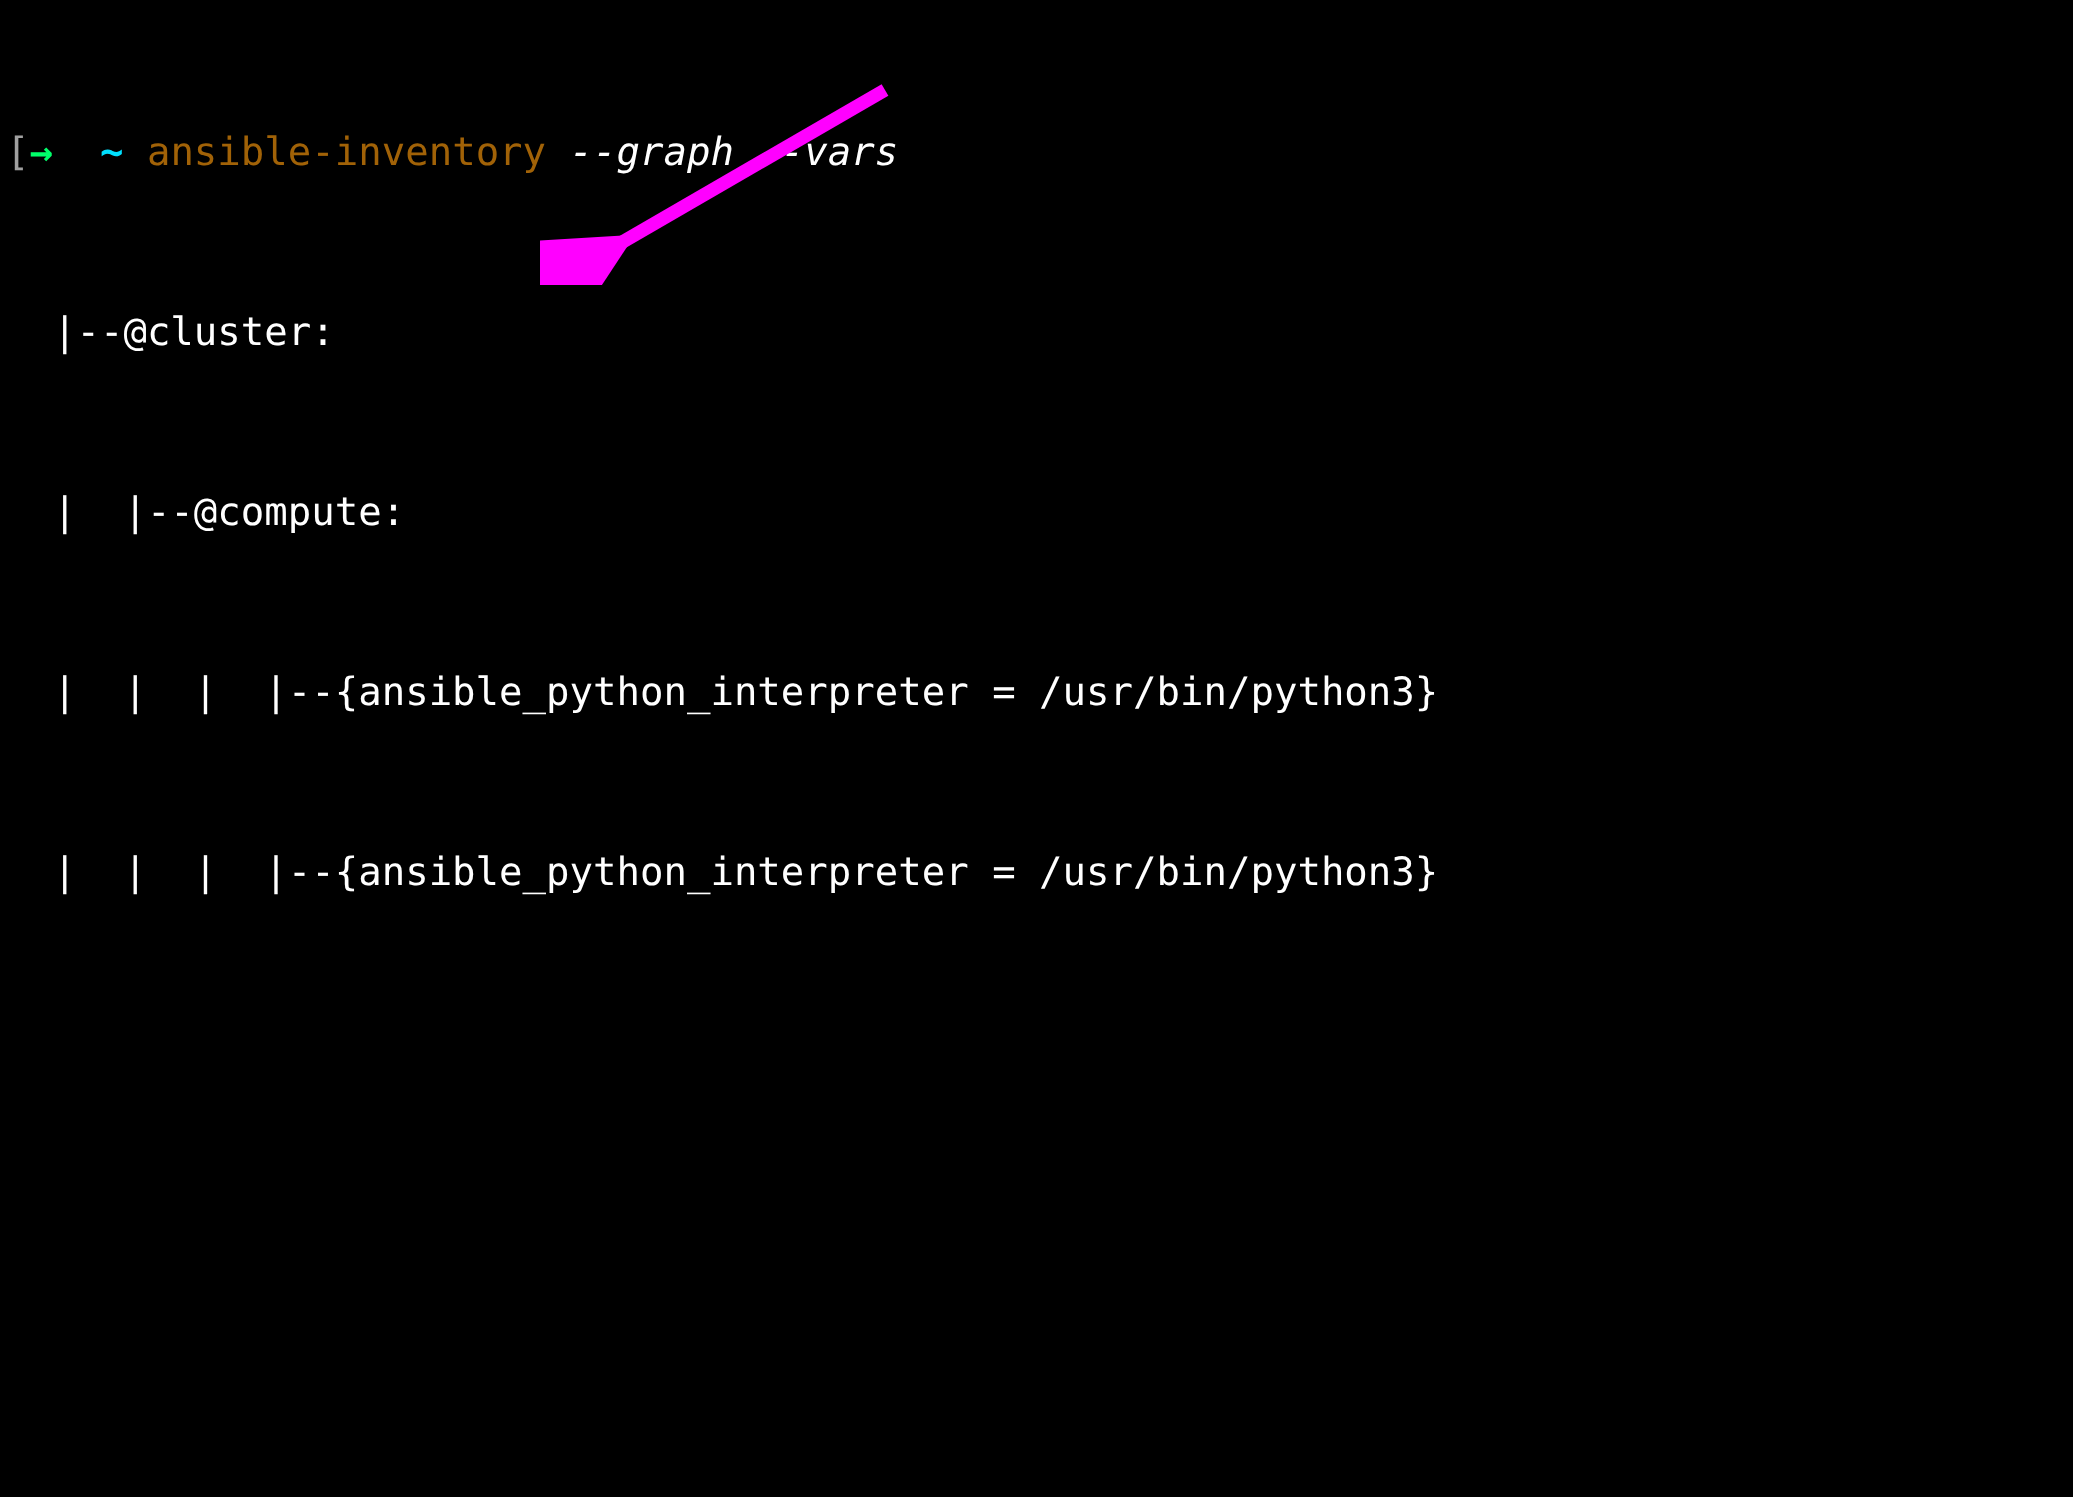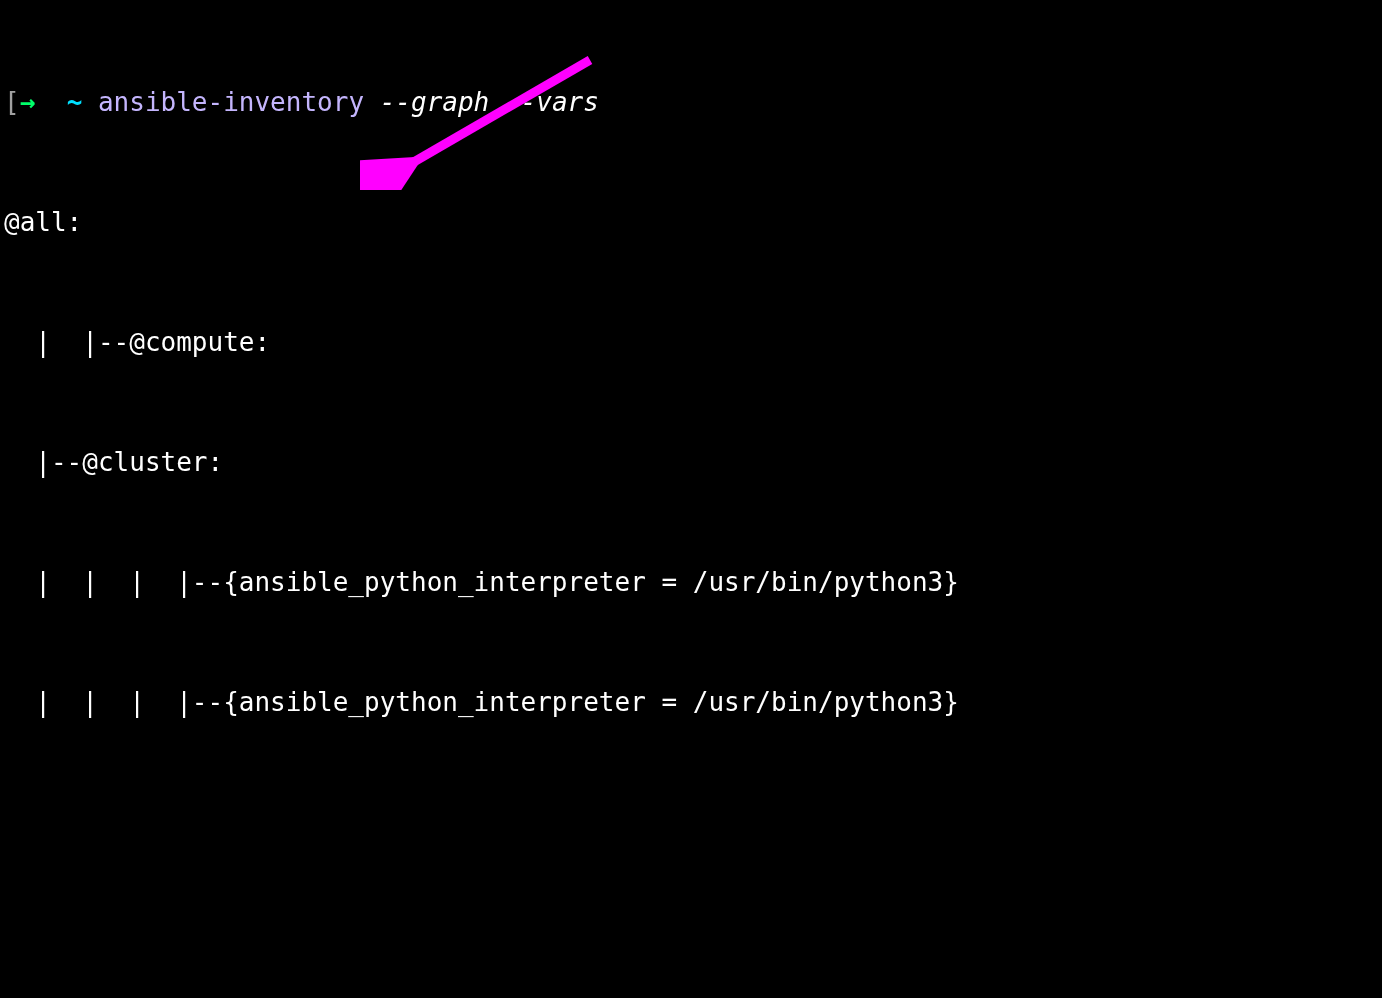--- a/index.html
+++ b/index.html
@@ -15,38 +15,37 @@
     color: #fff;
   }
   .term {
     padding: 2px 4px;
     white-space: pre;
     position: relative;
   }
   .prompt-arrow { color: #00ff6a; font-weight: bold; }
   .prompt-bracket { color: #a0a0a0; }
   .tilde { color: #00e0ff; font-weight: bold; }
-  .cmd { color: #c4b5fd; }
+  .cmd { color: #a16207; }
   .args { color: #ffffff; font-style: italic; }
   .line { display: block; }
   .arrow-svg {
     position: absolute;
     left: 360px;
     top: 40px;
     pointer-events: none;
   }
 </style>
 </head>
 <body>
 
 <div class="term">
   <span class="line"><span class="prompt-bracket">[</span><span class="prompt-arrow">→</span>  <span class="tilde">~</span> <span class="cmd">ansible-inventory</span> <span class="args">--graph --vars</span></span>
-  <span class="line">@all:</span>
+  <span class="line">  |--@cluster:</span>
   <span class="line">  |  |--@compute:</span>
-  <span class="line">  |--@cluster:</span>
   <span class="line">  |  |  |  |--{ansible_python_interpreter = /usr/bin/python3}</span>
   <span class="line">  |  |  |  |--{ansible_python_interpreter = /usr/bin/python3}</span>
   
   
   
   
   
   
   
   

